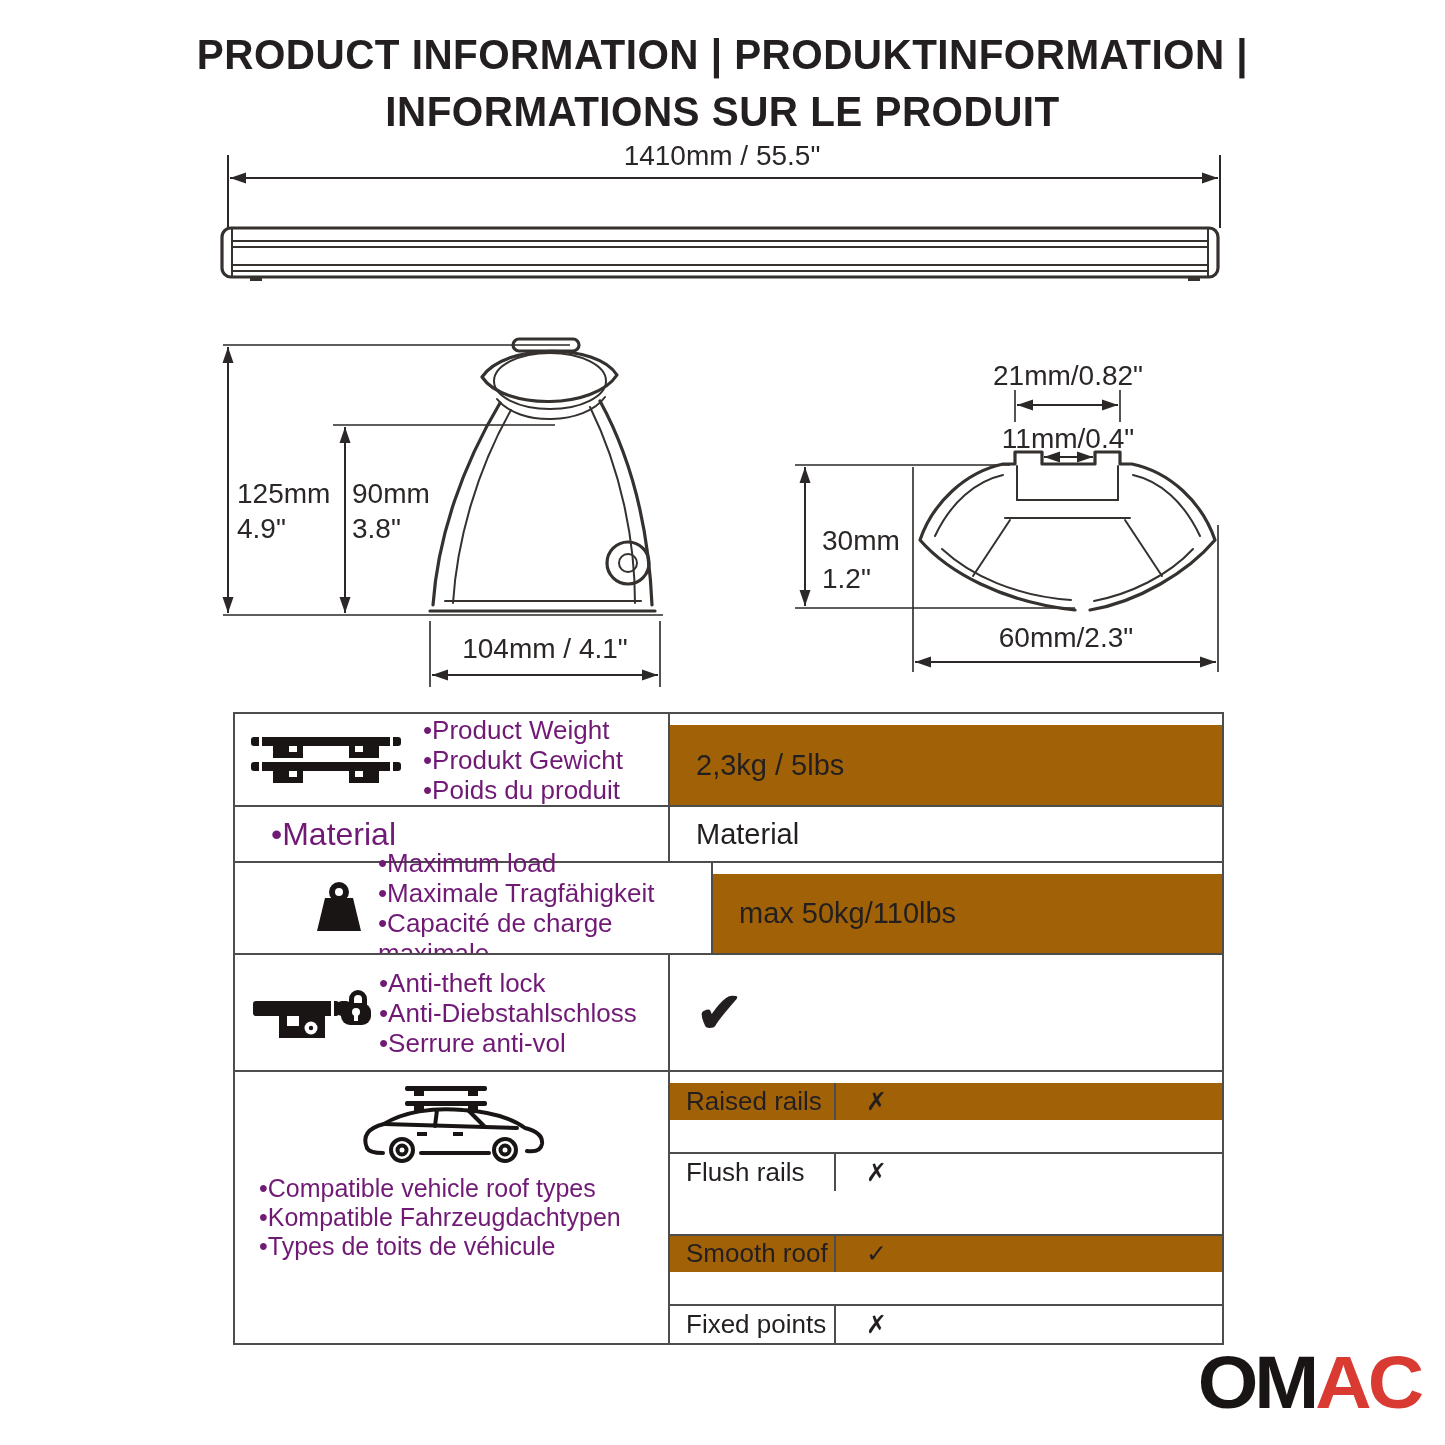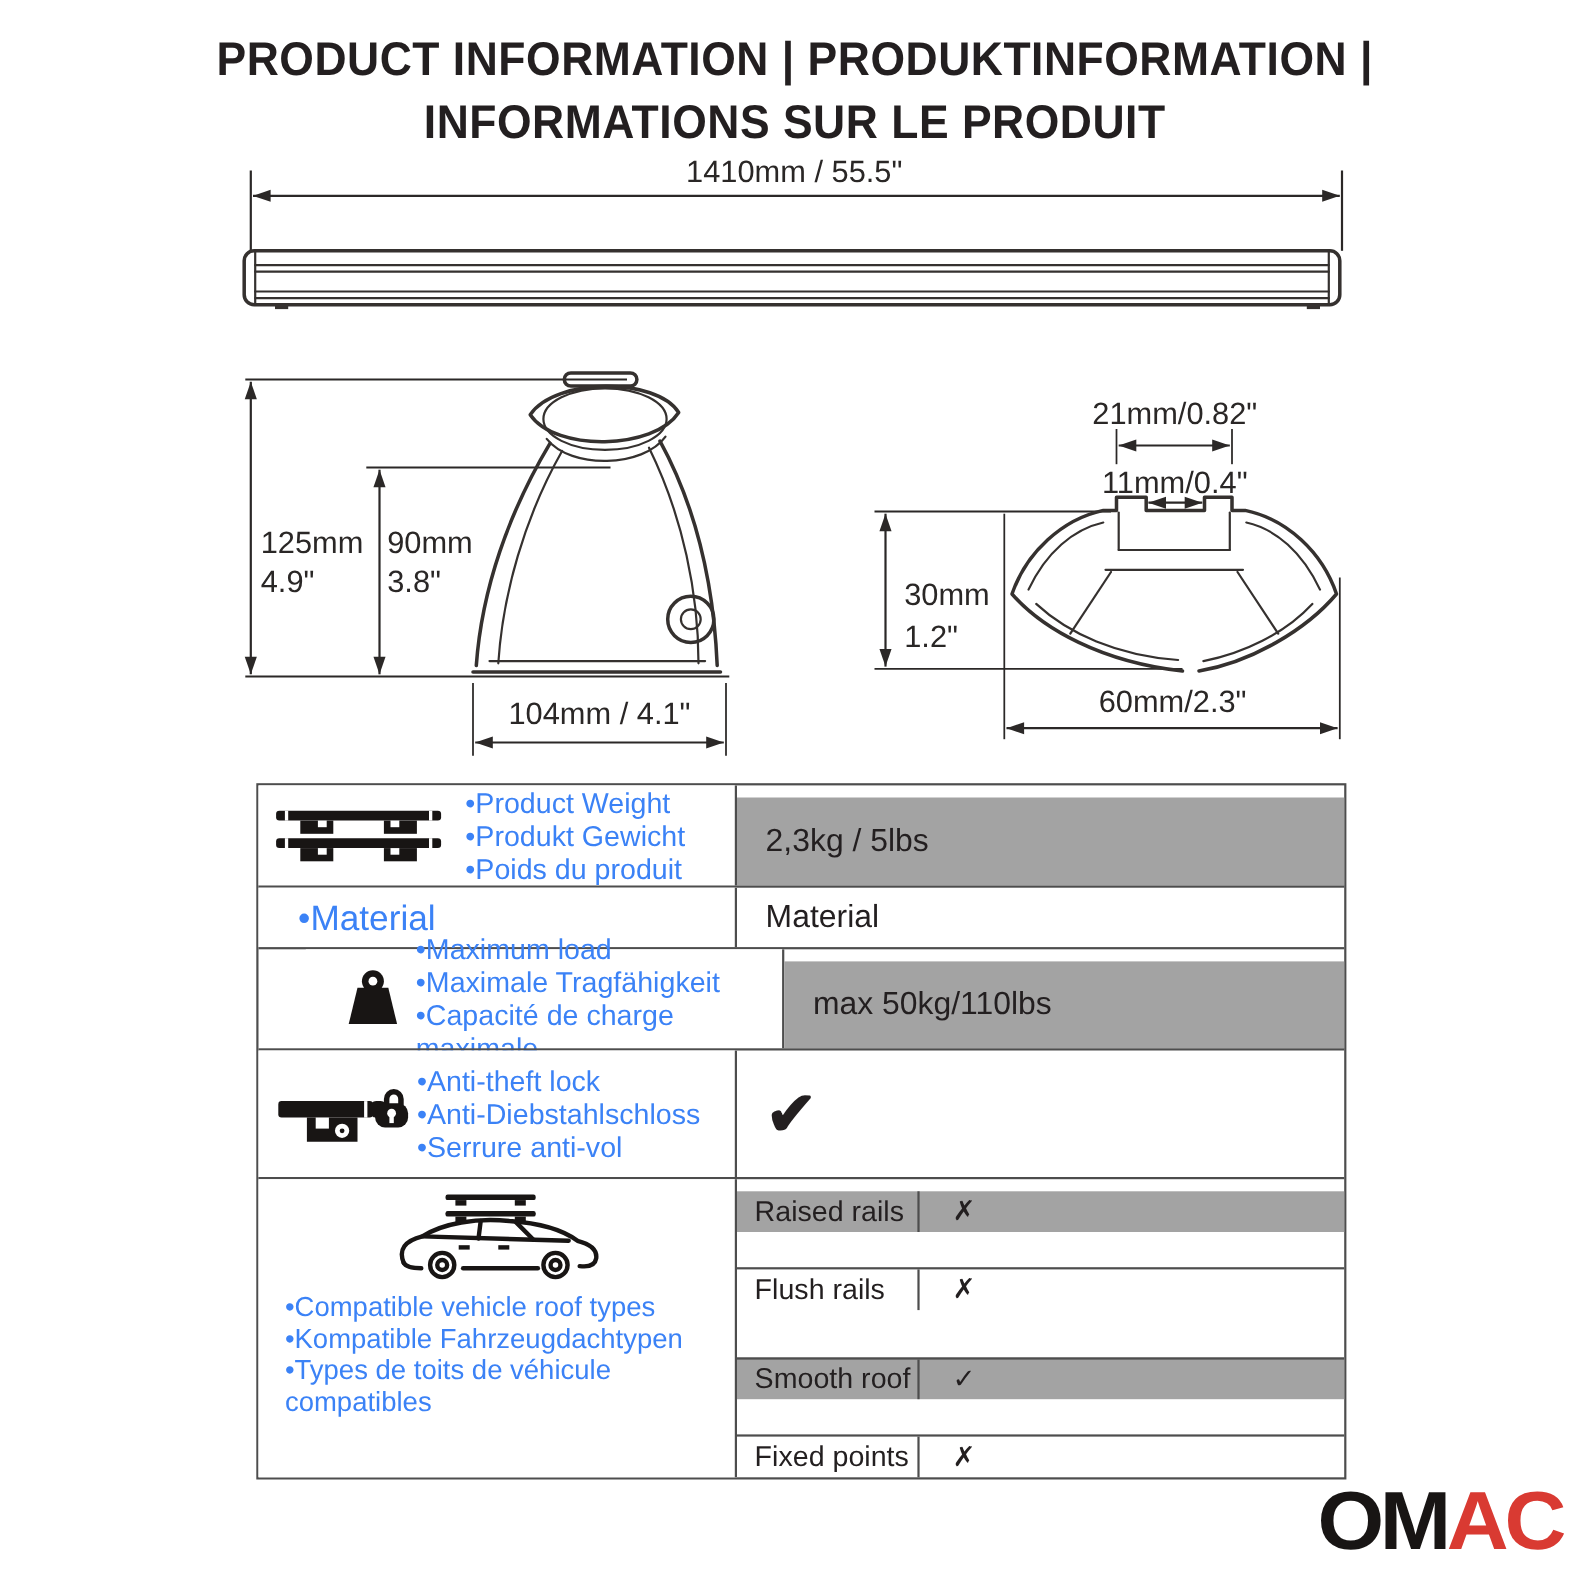--- a/index.html
+++ b/index.html
@@ -21,22 +21,22 @@
   .dim-text.c{text-anchor:middle;}
 
   
   .spec-table{position:absolute;left:233px;top:712px;width:991px;height:633px;
               border:2px solid #4d4d4d;box-sizing:border-box;display:flex;flex-direction:column;}
   .trow{display:flex;flex:0 0 auto;}
   .trow + .trow{border-top:2px solid #4d4d4d;}
   .cell-left{width:435px;flex:0 0 435px;border-right:2px solid #4d4d4d;box-sizing:border-box;
              display:flex;align-items:center;background:#fff;}
   .cell-right{flex:1;display:flex;align-items:center;padding-left:26px;font-size:29px;}
-  .gray{background:#a3a3a3;margin-top:11px;}
-  .labels{font-size:26px;line-height:30px;color:#3b82f6;}
+  .gray{background:#a16207;margin-top:11px;}
+  .labels{font-size:26px;line-height:30px;color:#701a75;}
   .bigcheck{font-size:56px;font-weight:700;line-height:1;}
   
   .cell-left.col{flex-direction:column;align-items:center;justify-content:flex-start;padding-top:12px;}
   .cell-left.col .labels{align-self:flex-start;padding-left:24px;margin-top:8px;font-size:25px;line-height:29px;}
   .sub{flex:1;display:flex;flex-direction:column;padding:0;align-items:stretch;gap:32px;}
   .srow{flex:1;display:flex;}
   .srow + .srow{border-top:2px solid #4d4d4d;}
   .slabel{width:166px;flex:0 0 166px;border-right:2px solid #4d4d4d;box-sizing:border-box;
           display:flex;align-items:center;padding-left:16px;font-size:26px;}
   .smark{flex:1;display:flex;align-items:center;padding-left:30px;font-size:25px;}
@@ -249,21 +249,20 @@
             <circle cx="148" cy="66" r="11"></circle>
               <circle cx="148" cy="66" r="4.5"></circle>
           </g>
           <rect x="60" y="48" width="10" height="4" fill="#181514"></rect>
           <rect x="96" y="48" width="10" height="4" fill="#181514"></rect>
         </svg>
         <div class="labels">
           <div>•Compatible vehicle roof types</div>
           <div>•Kompatible Fahrzeugdachtypen</div>
           <div>•Types de toits de véhicule</div>
-          <div>compatibles</div>
         </div>
       </div>
       <div class="cell-right sub">
         <div class="srow gray">
           <div class="slabel">Raised rails</div>
           <div class="smark">✗</div>
         </div>
         <div class="srow">
           <div class="slabel">Flush rails</div>
           <div class="smark">✗</div>

